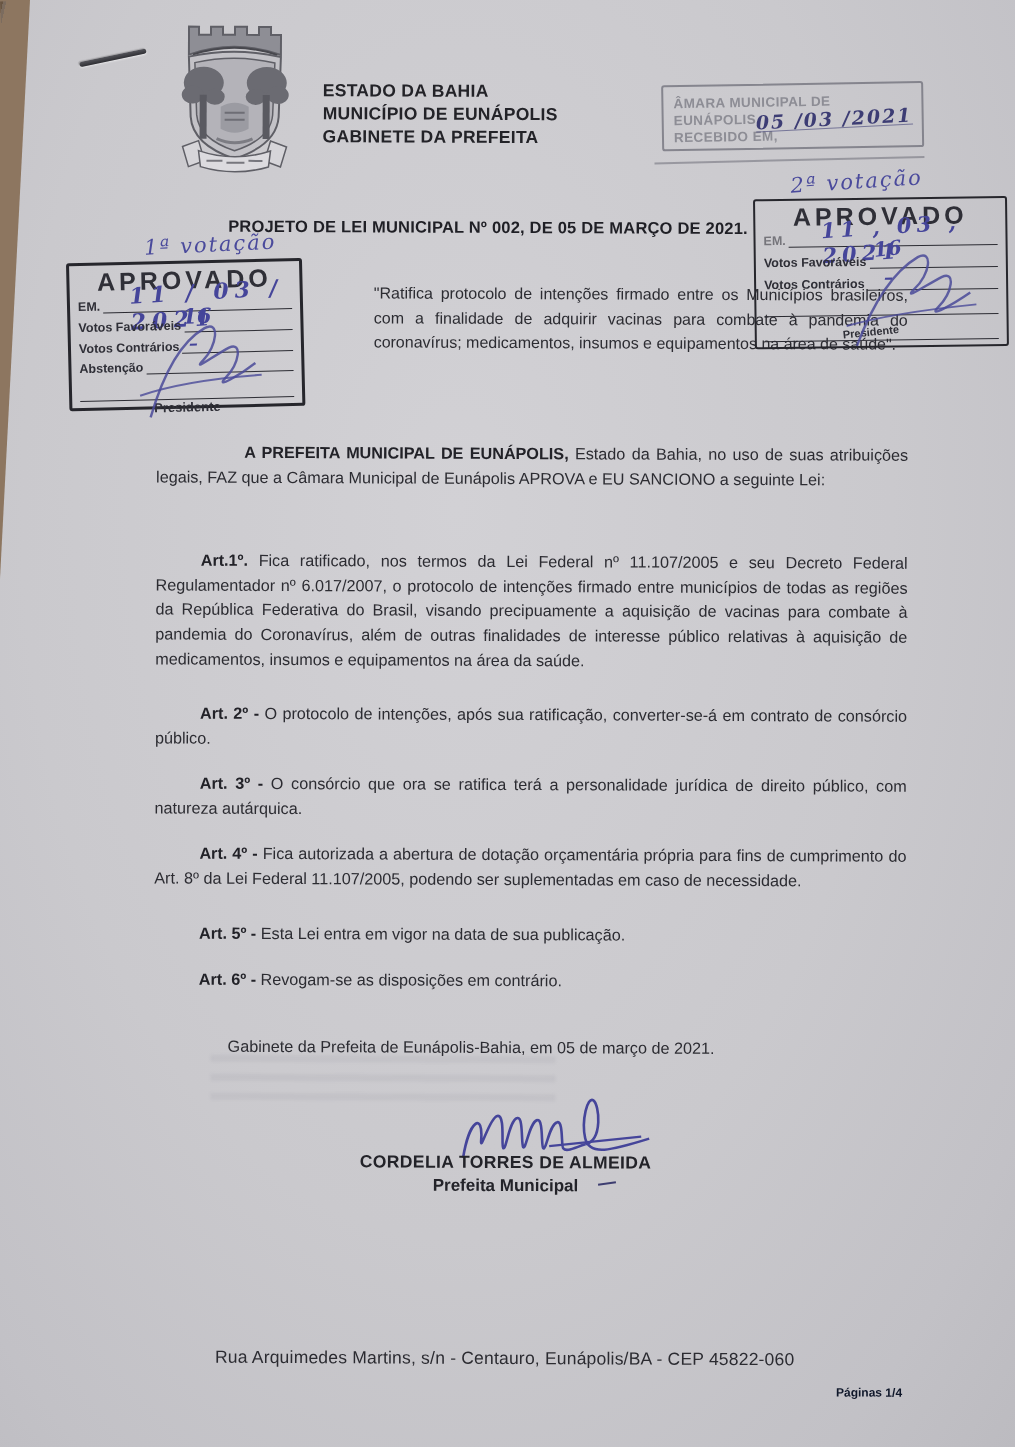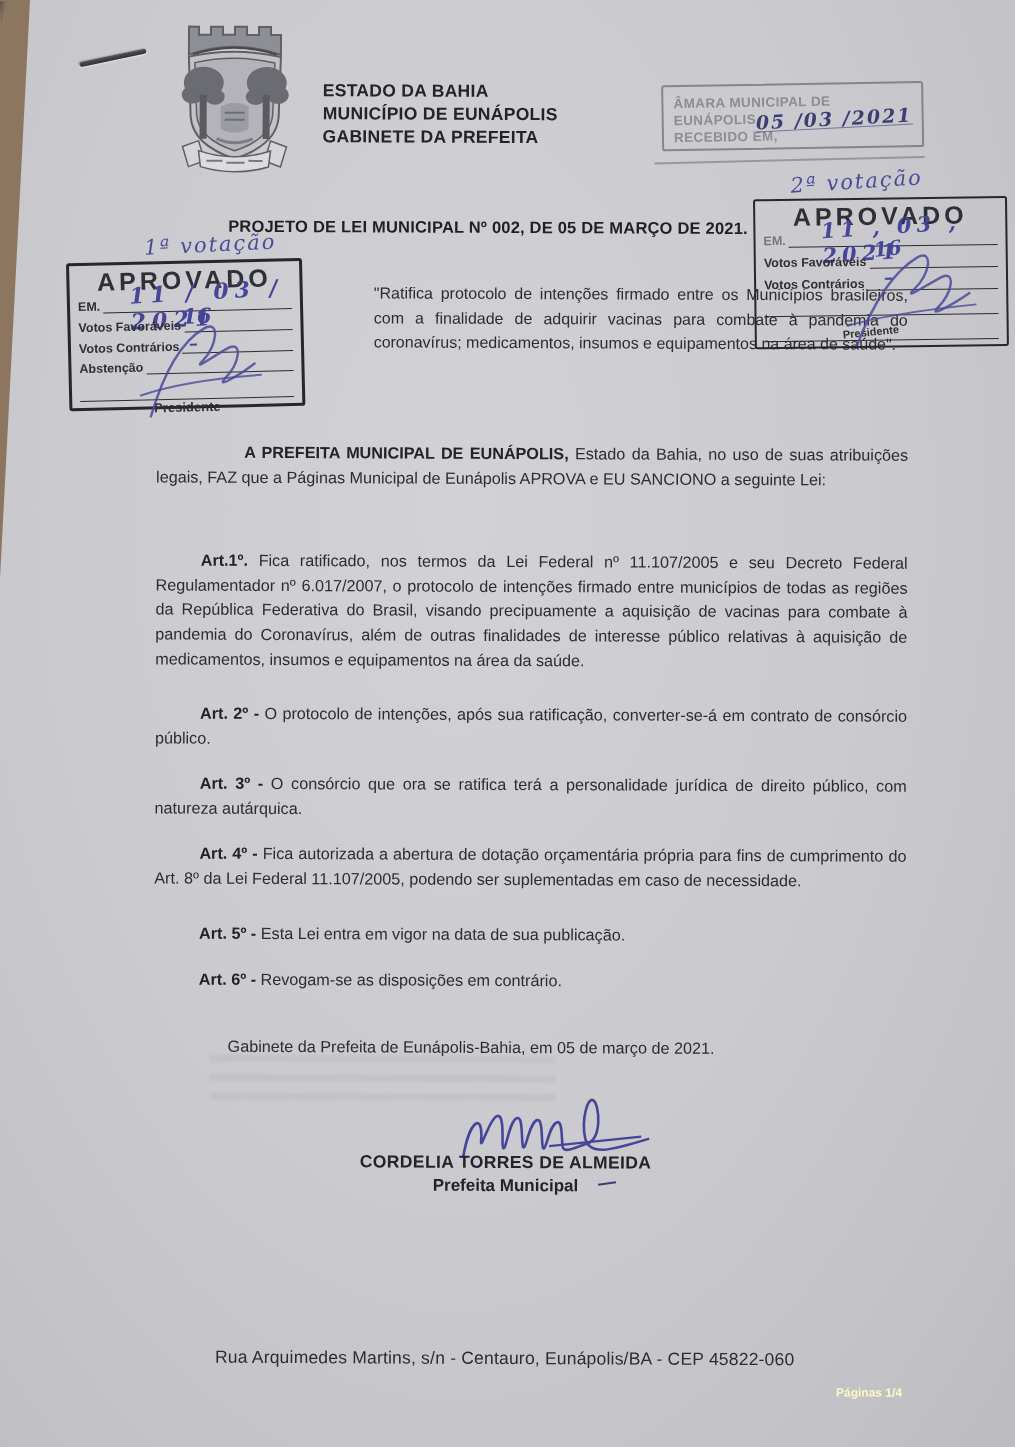--- a/index.html
+++ b/index.html
@@ -72,21 +72,21 @@
   .sig-name{left:0;top:1152px;width:1015px;text-align:center;font-weight:bold;font-size:17.5px;color:#232329;letter-spacing:.4px;}
   .sig-role{left:0;top:1176px;width:1015px;text-align:center;font-weight:bold;font-size:17px;color:#232329;}
   .role-dash{position:absolute;left:600px;top:1182px;width:18px;height:0;border-top:2px solid #3d3d70;transform:rotate(-8deg);}
 
   
   .ghost{left:212px;top:1056px;width:345px;height:56px;opacity:.5;filter:blur(1.6px);
     background:repeating-linear-gradient(180deg, rgba(75,75,95,.13) 0 7px, transparent 7px 19px);}
 
   
   .footer-addr{left:0;top:1348px;width:1015px;text-align:center;font-size:17.5px;color:#2b2b31;letter-spacing:.2px;}
-  .footer-pages{left:705px;top:1384px;width:200px;text-align:right;font-size:12px;font-weight:bold;color:#fef9c3;}
+  .footer-pages{left:705px;top:1384px;width:200px;text-align:right;font-size:12px;font-weight:bold;color:#0f172a;}
 </style>
 </head>
 <body>
 
 <div class="paper"></div>
 <div class="paper-edge"></div>
 
 <div class="content">
 
   <div class="staple"></div>
@@ -202,21 +202,21 @@
       <span class="line"></span>
       <span style="position:absolute;left:86px;top:10px;font-size:11px;font-weight:bold;transform:rotate(-5deg);">Presidente</span>
     </div>
     <svg class="sig-svg" width="160" height="130" style="left:70px;top:18px;" viewBox="0 0 160 130">
       <path d="M30 128 C44 92 64 56 92 40 C108 32 104 58 88 72 C76 84 100 68 116 60 C130 54 126 76 112 90 C100 102 126 88 144 76" fill="none" stroke="#4a4a99" stroke-width="2.4" opacity=".85"></path>
       <path d="M20 108 C56 98 104 92 150 88" fill="none" stroke="#4a4a99" stroke-width="2" opacity=".8"></path>
     </svg>
   </div>
 
   <p class="abs para indent88" style="top:425px;">
-    <b>A PREFEITA MUNICIPAL DE EUNÁPOLIS,</b><span> Estado da Bahia, no uso de suas atribuições legais, FAZ que a Páginas Municipal de Eunápolis APROVA e EU SANCIONO a seguinte Lei:</span>
+    <b>A PREFEITA MUNICIPAL DE EUNÁPOLIS,</b><span> Estado da Bahia, no uso de suas atribuições legais, FAZ que a Câmara Municipal de Eunápolis APROVA e EU SANCIONO a seguinte Lei:</span>
   </p>
 
   <p class="abs para indent45" style="top:533px;">
     <b>Art.1º.</b><span> Fica ratificado, nos termos da Lei Federal nº 11.107/2005 e seu Decreto Federal Regulamentador nº 6.017/2007, o protocolo de intenções firmado entre municípios de todas as regiões da República Federativa do Brasil, visando precipuamente a aquisição de vacinas para combate à pandemia do Coronavírus, além de outras finalidades de interesse público relativas à aquisição de medicamentos, insumos e equipamentos na área da saúde.</span>
   </p>
   <p class="abs para indent45" style="top:686px;">
     <b>Art. 2º -</b><span> O protocolo de intenções, após sua ratificação, converter-se-á em contrato de consórcio público.</span>
   </p>
   <p class="abs para indent45" style="top:756px;">
     <b>Art. 3º -</b><span> O consórcio que ora se ratifica terá a personalidade jurídica de direito público, com natureza autárquica.</span>

